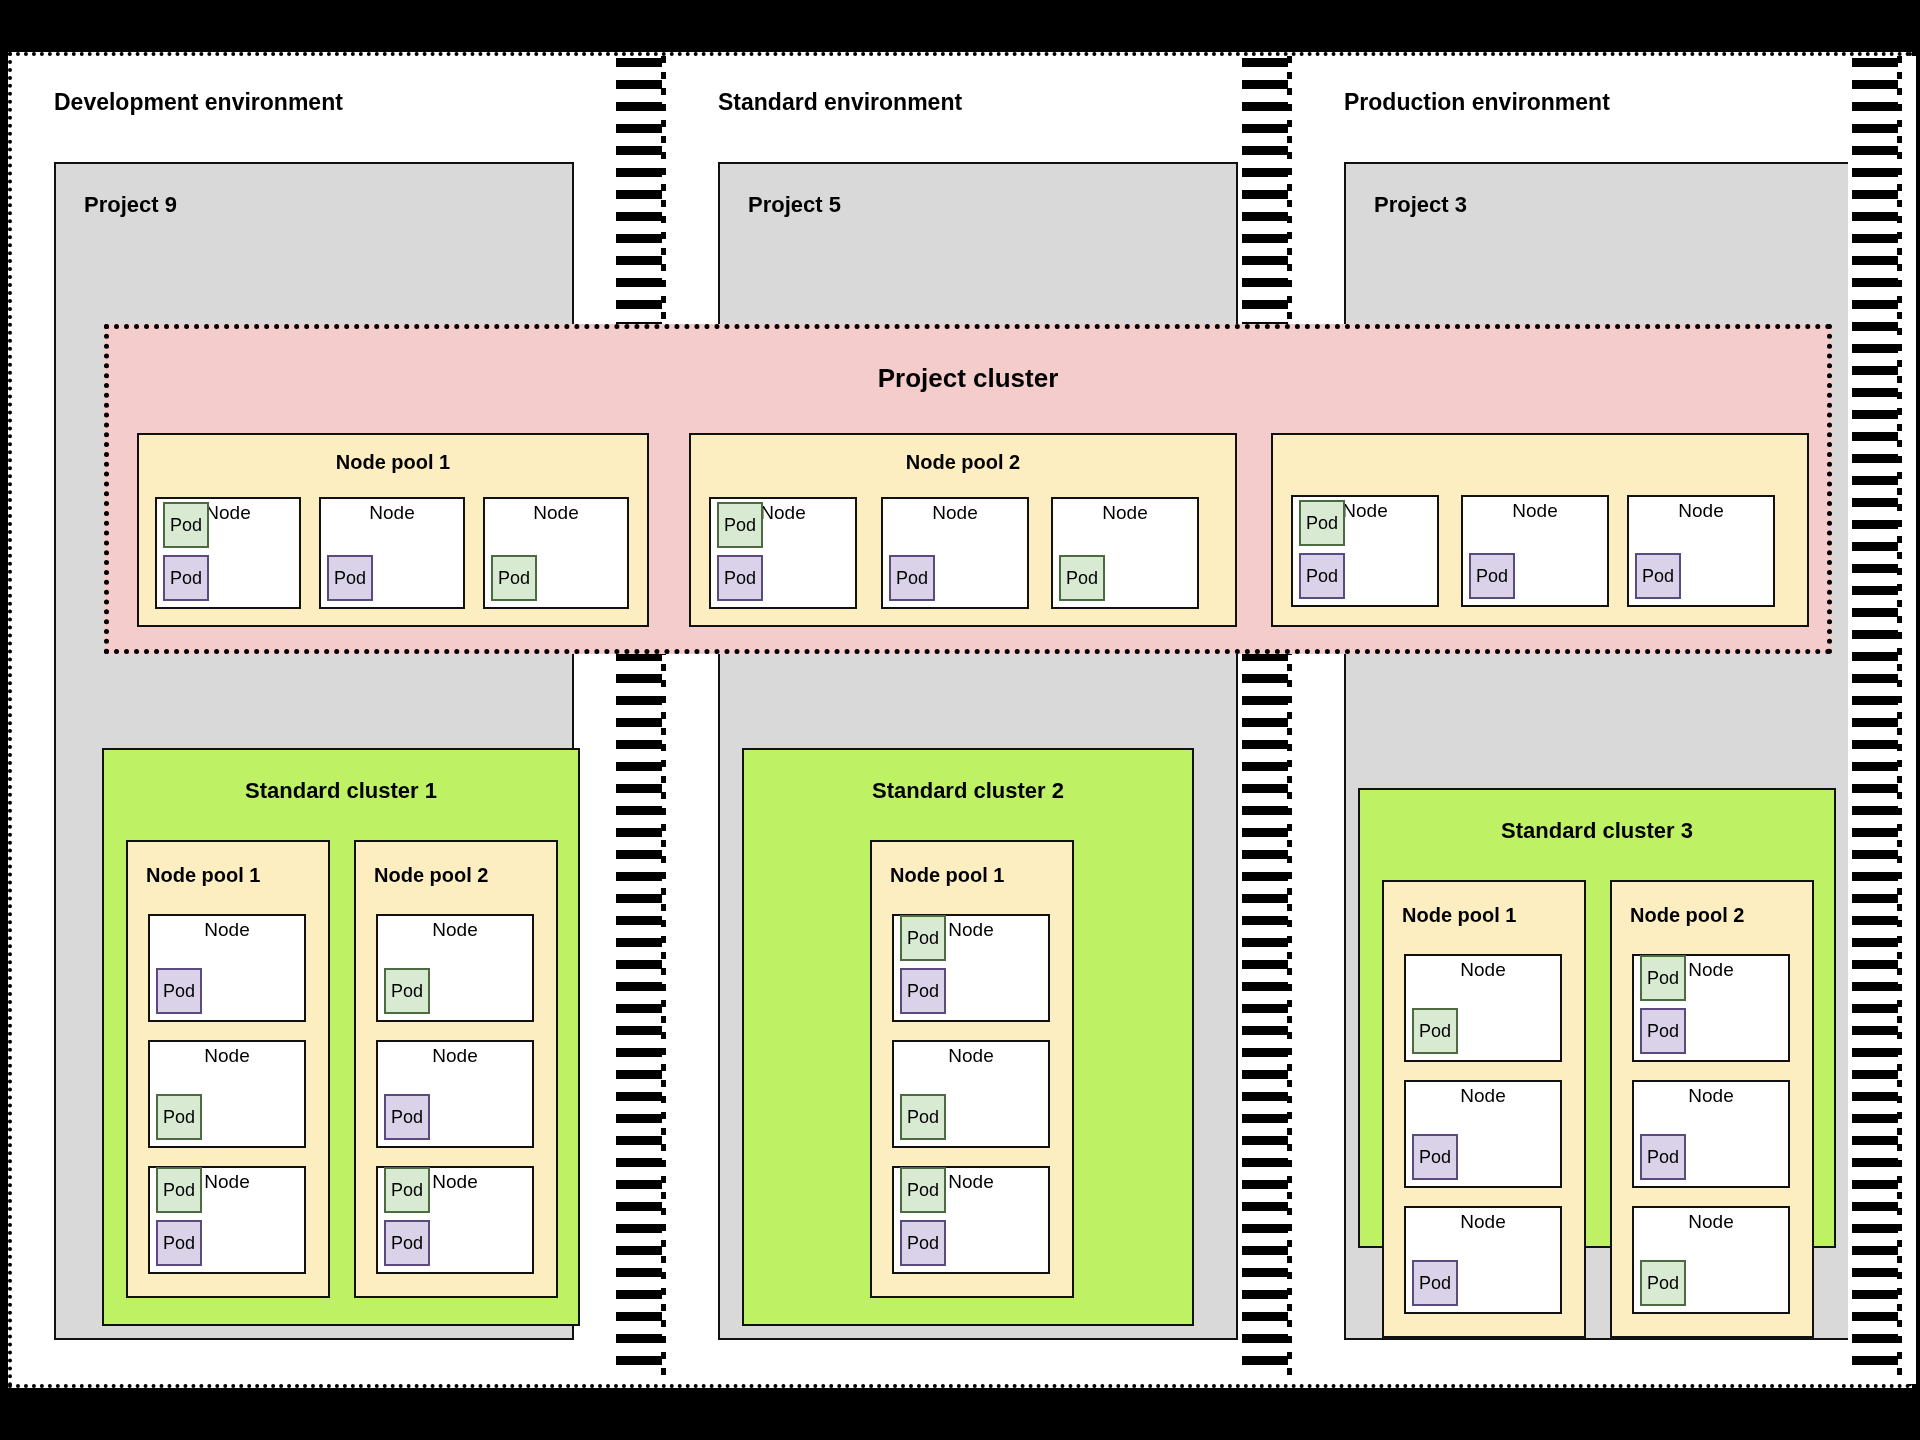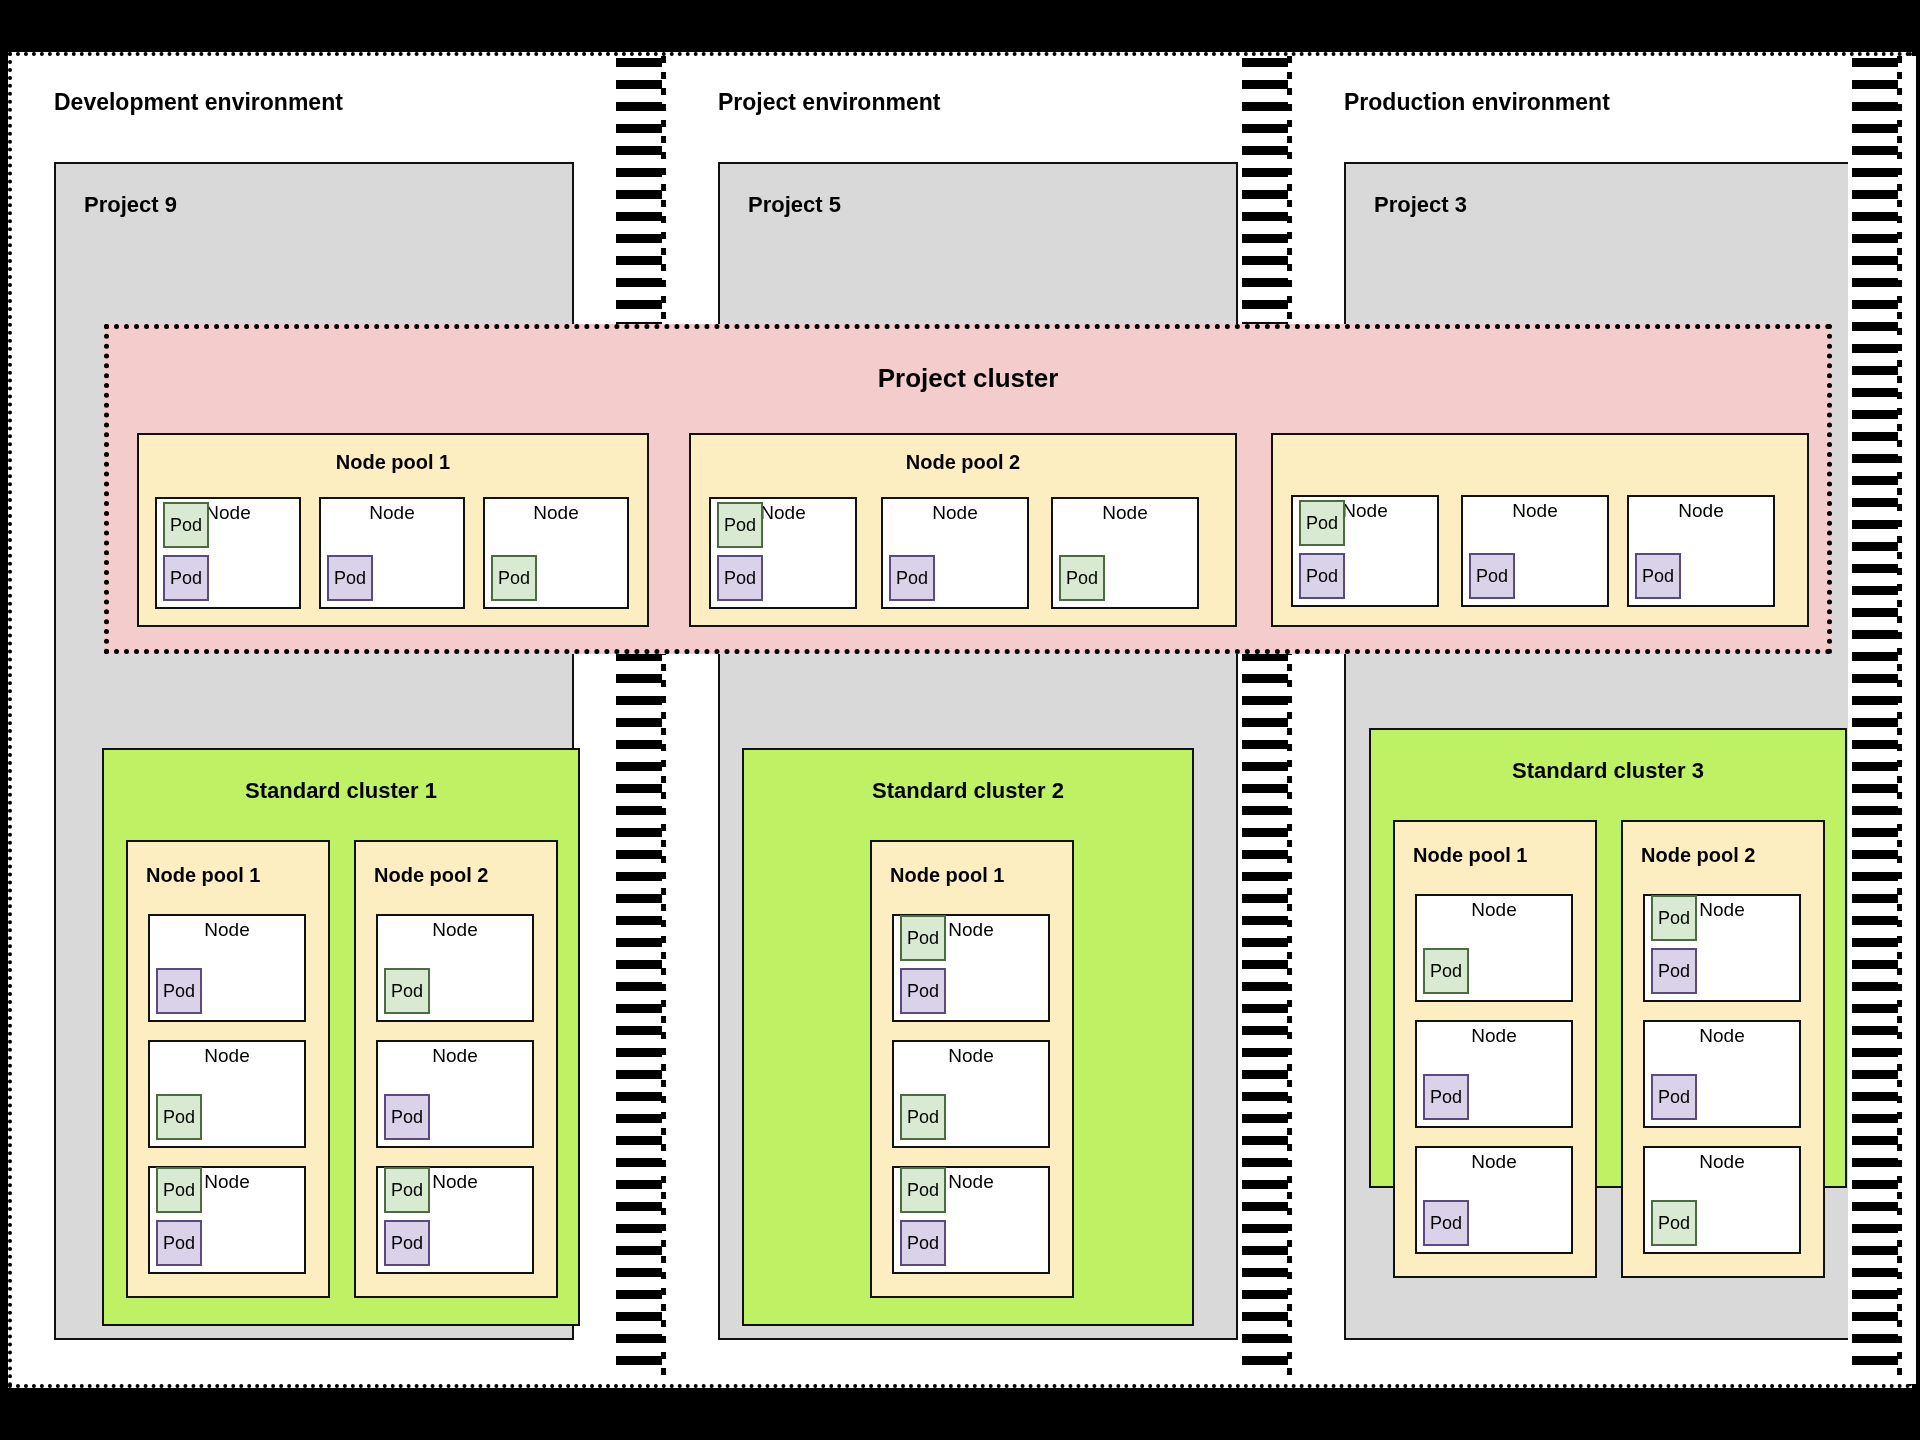--- a/index.html
+++ b/index.html
@@ -172,21 +172,21 @@
         <div class="rung" style="top: 1168px;"></div>
         <div class="rung" style="top: 1190px;"></div>
         <div class="rung" style="top: 1212px;"></div>
         <div class="rung" style="top: 1234px;"></div>
         <div class="rung" style="top: 1256px;"></div>
         <div class="rung" style="top: 1278px;"></div>
         <div class="rung" style="top: 1300px;"></div>
       </div>
 
     <div class="env" style="left:664px;width:600px;">
-      <div class="env-title">Project environment</div>
+      <div class="env-title">Standard environment</div>
       <div class="project" style="left:42px;top:106px;width:520px;height:1178px;">
         <div class="project-title">Project 5</div>
       </div>
     </div>
 
     <div class="hatch" style="left:1226px;">
       <div class="spine"></div>
     <div class="rung" style="top: 2px;"></div>
         <div class="rung" style="top: 24px;"></div>
         <div class="rung" style="top: 46px;"></div>
@@ -463,21 +463,21 @@
         <div class="node" style="left:20px;top:324px;width:158px;height:108px;">
           <div class="node-label">Node</div>
           <div class="pods left">
             <div class="pod green">Pod</div>
             <div class="pod purple">Pod</div>
           </div>
         </div>
       </div>
     </div>
 
-    <div class="stdcluster" style="left:1346px;top:672px;width:478px;height:460px;margin-left:11px;">
+    <div class="stdcluster" style="left:1346px;top:732px;width:478px;height:460px;">
       <div class="sc-title">Standard cluster 3</div>
 
       <div class="nodepool" style="left:22px;top:90px;width:204px;height:458px;">
         <div class="np-title left" style="margin:22px 0 0 18px;width:auto;">Node pool 1</div>
         <div class="node" style="left:20px;top:72px;width:158px;height:108px;">
           <div class="node-label">Node</div>
           <div class="pods left">
             <div class="pod green">Pod</div>
           </div>
         </div>

